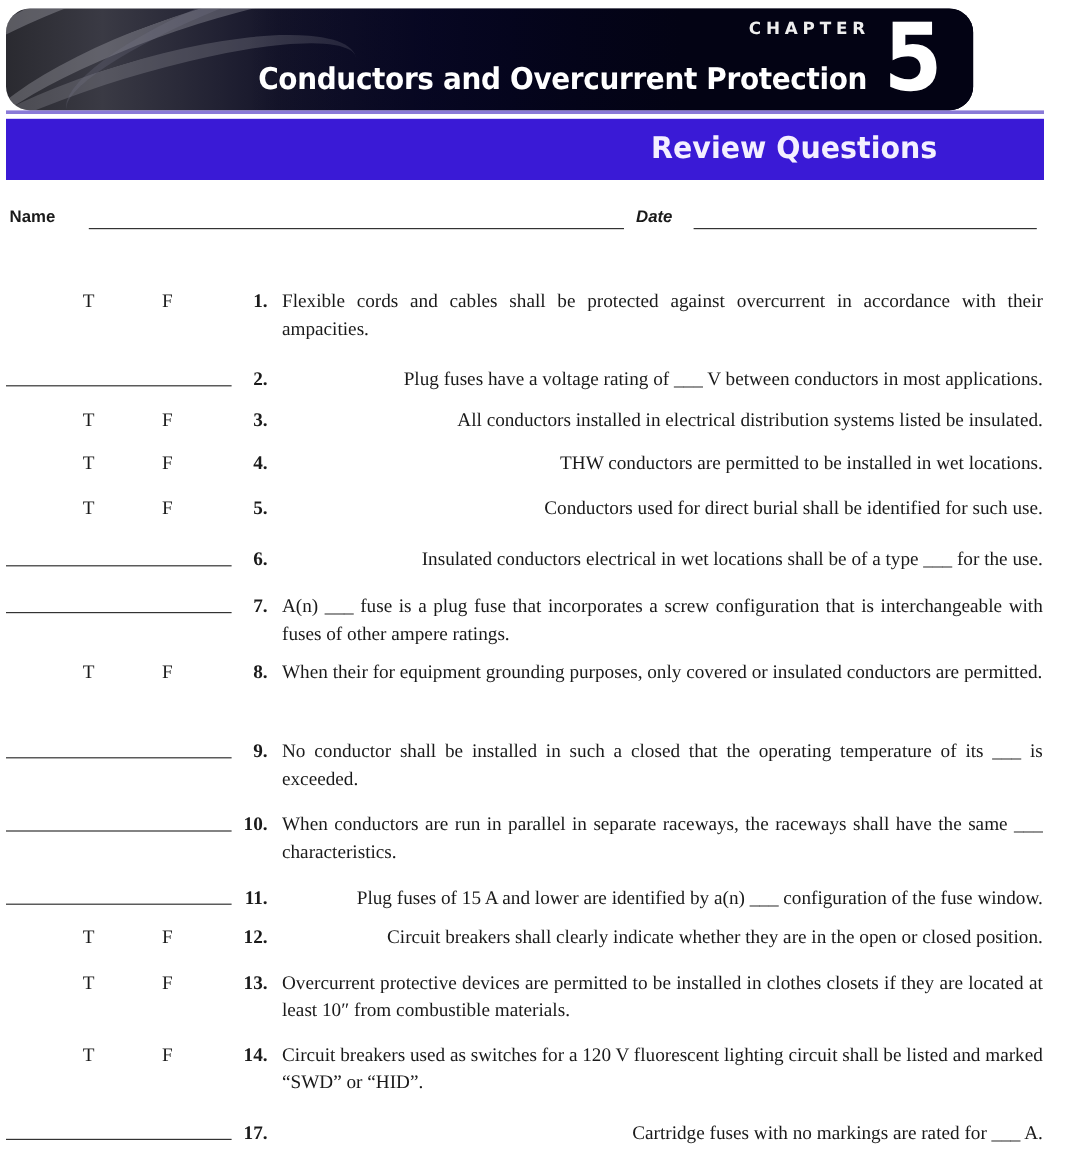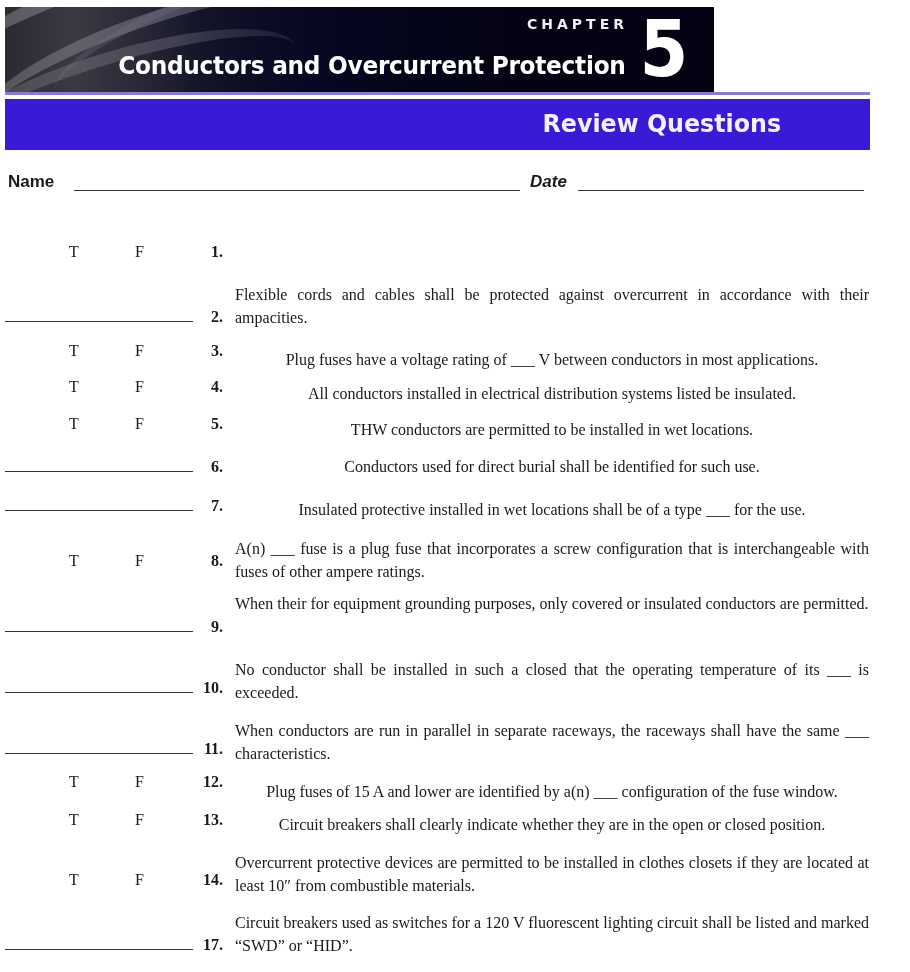--- a/index.html
+++ b/index.html
@@ -1,50 +1,51 @@
 <!DOCTYPE html>
 <html><head>
   <meta charset="utf-8">
   <style>
     html, body { margin: 0; padding: 0; background: #ffffff; }
     body { width: 910px; height: 972px; position: relative; overflow: hidden; font-family: "Liberation Serif", serif; color: #1a1a1a; }
     .header-top {
-      position: absolute; left: 5px; top: 7px; width: 709px; height: 85px;
+      position: absolute; left: 5px; top: 7px; width: 806px; height: 85px;
       background: linear-gradient(90deg, #2a2a30 0%, #3a3a44 10%, #15152a 28%, #0a0a28 45%, #030318 60%, #020212 100%);
       overflow: hidden;
+      border-radius: 20px;
     }
     .header-top .cable { position: absolute; border-radius: 50%; }
     .c1 { left: -60px; top: -30px; width: 320px; height: 80px; border-top: 14px solid rgba(180,180,190,0.35); transform: rotate(-18deg); }
     .c2 { left: -40px; top: 10px; width: 360px; height: 90px; border-top: 12px solid rgba(200,200,210,0.28); transform: rotate(-20deg); }
     .c3 { left: -80px; top: 45px; width: 380px; height: 90px; border-top: 12px solid rgba(170,170,180,0.25); transform: rotate(-17deg); }
     .c4 { left: 40px; top: -10px; width: 300px; height: 70px; border-top: 8px solid rgba(120,120,140,0.25); transform: rotate(-22deg); }
     .header-top .shade { position: absolute; left: 0; top: 0; width: 100%; height: 100%;
       background: linear-gradient(90deg, rgba(0,0,0,0) 0%, rgba(0,0,0,0) 25%, rgba(5,5,30,0.85) 50%, rgba(3,3,20,1) 70%); }
     .chapter-label { position: absolute; right: 86px; top: 9px; color: #eeeeee; font-family: "DejaVu Sans", sans-serif; font-weight: bold; font-size: 14px; letter-spacing: 4px; }
     .chapter-number { position: absolute; right: 26px; top: 0px; color: #ffffff; font-family: "DejaVu Sans", sans-serif; font-weight: bold; font-size: 78px; line-height: 85px; transform: scaleX(0.9); transform-origin: right center; }
     .chapter-title { position: absolute; right: 88px; top: 44px; color: #ffffff; font-family: "DejaVu Sans", sans-serif; font-weight: bold; font-size: 25px; letter-spacing: -0.3px; white-space: nowrap; transform: scaleX(0.93); transform-origin: right center; }
     .header-line { position: absolute; left: 5px; top: 92px; width: 865px; height: 3px; background: #8a7ad8; }
     .header-band {
       position: absolute; left: 5px; top: 99px; width: 865px; height: 51px; background: #3a1ad6; text-align: right;
     }
     .band-title { position: absolute; right: 89px; top: 10px; color: #f4f0ff; font-family: "DejaVu Sans", sans-serif; font-weight: bold; font-size: 25px; white-space: nowrap; transform: scaleX(0.95); transform-origin: right center; }
 
-    .name-row { position: absolute; left: 8px; top: 172px; width: 860px; height: 24px; font-family: "Liberation Sans", sans-serif; font-weight: bold; font-size: 17px; }
+    .name-row { position: absolute; left: 8px; top: 172px; width: 860px; height: 24px; font-family: "Liberation Sans", sans-serif; font-weight: bold; font-size: 14px; }
     .name-label { position: absolute; left: 0; top: 0; }
     .name-line { position: absolute; left: 66px; top: 18px; width: 446px; border-bottom: 1px solid #333; }
     .date-label { position: absolute; left: 522px; top: 0; font-style: italic; }
     .date-line { position: absolute; left: 570px; top: 18px; width: 286px; border-bottom: 1px solid #333; }
 
     .q { position: absolute; left: 0; width: 880px; font-size: 16px; line-height: 23px; }
     .q .tf-t { position: absolute; left: 69px; top: 0; }
     .q .tf-f { position: absolute; left: 135px; top: 0; }
     .q .blank { position: absolute; left: 5px; top: 16px; width: 188px; border-bottom: 1px solid #333; }
     .q .num { position: absolute; left: 193px; width: 30px; text-align: right; top: 0; font-weight: bold; }
-    .q .text { position: absolute; left: 235px; top: 0; width: 634px; text-align: justify; margin-top: 43px; }
-    .q .text.single { text-align: center; white-space: nowrap; }
+    .q .text { position: absolute; left: 235px; top: 0; width: 634px; text-align: justify; }
+    .q .text.single { text-align: right; white-space: nowrap; }
   </style>
 </head>
 <body>
 
 <div class="header-top">
   <div class="cable c1"></div>
   <div class="cable c2"></div>
   <div class="cable c3"></div>
   <div class="cable c4"></div>
   <div class="shade"></div>
@@ -94,21 +95,21 @@
 <div class="q" style="top:412px;">
   <span class="tf-t">T</span>
   <span class="tf-f">F</span>
   <span class="num">5.</span>
   <span class="text single">Conductors used for direct burial shall be identified for such use.</span>
 </div>
 
 <div class="q" style="top:455px;">
   <div class="blank"></div>
   <span class="num">6.</span>
-  <span class="text single">Insulated protective installed in wet locations shall be of a type ___ for the use.</span>
+  <span class="text single">Insulated conductors electrical in wet locations shall be of a type ___ for the use.</span>
 </div>
 
 <div class="q" style="top:494px;">
   <div class="blank"></div>
   <span class="num">7.</span>
   <span class="text">A(n) ___ fuse is a plug fuse that incorporates a screw configuration that is interchangeable with fuses of other ampere ratings.</span>
 </div>
 
 <div class="q" style="top:549px;">
   <span class="tf-t">T</span>

